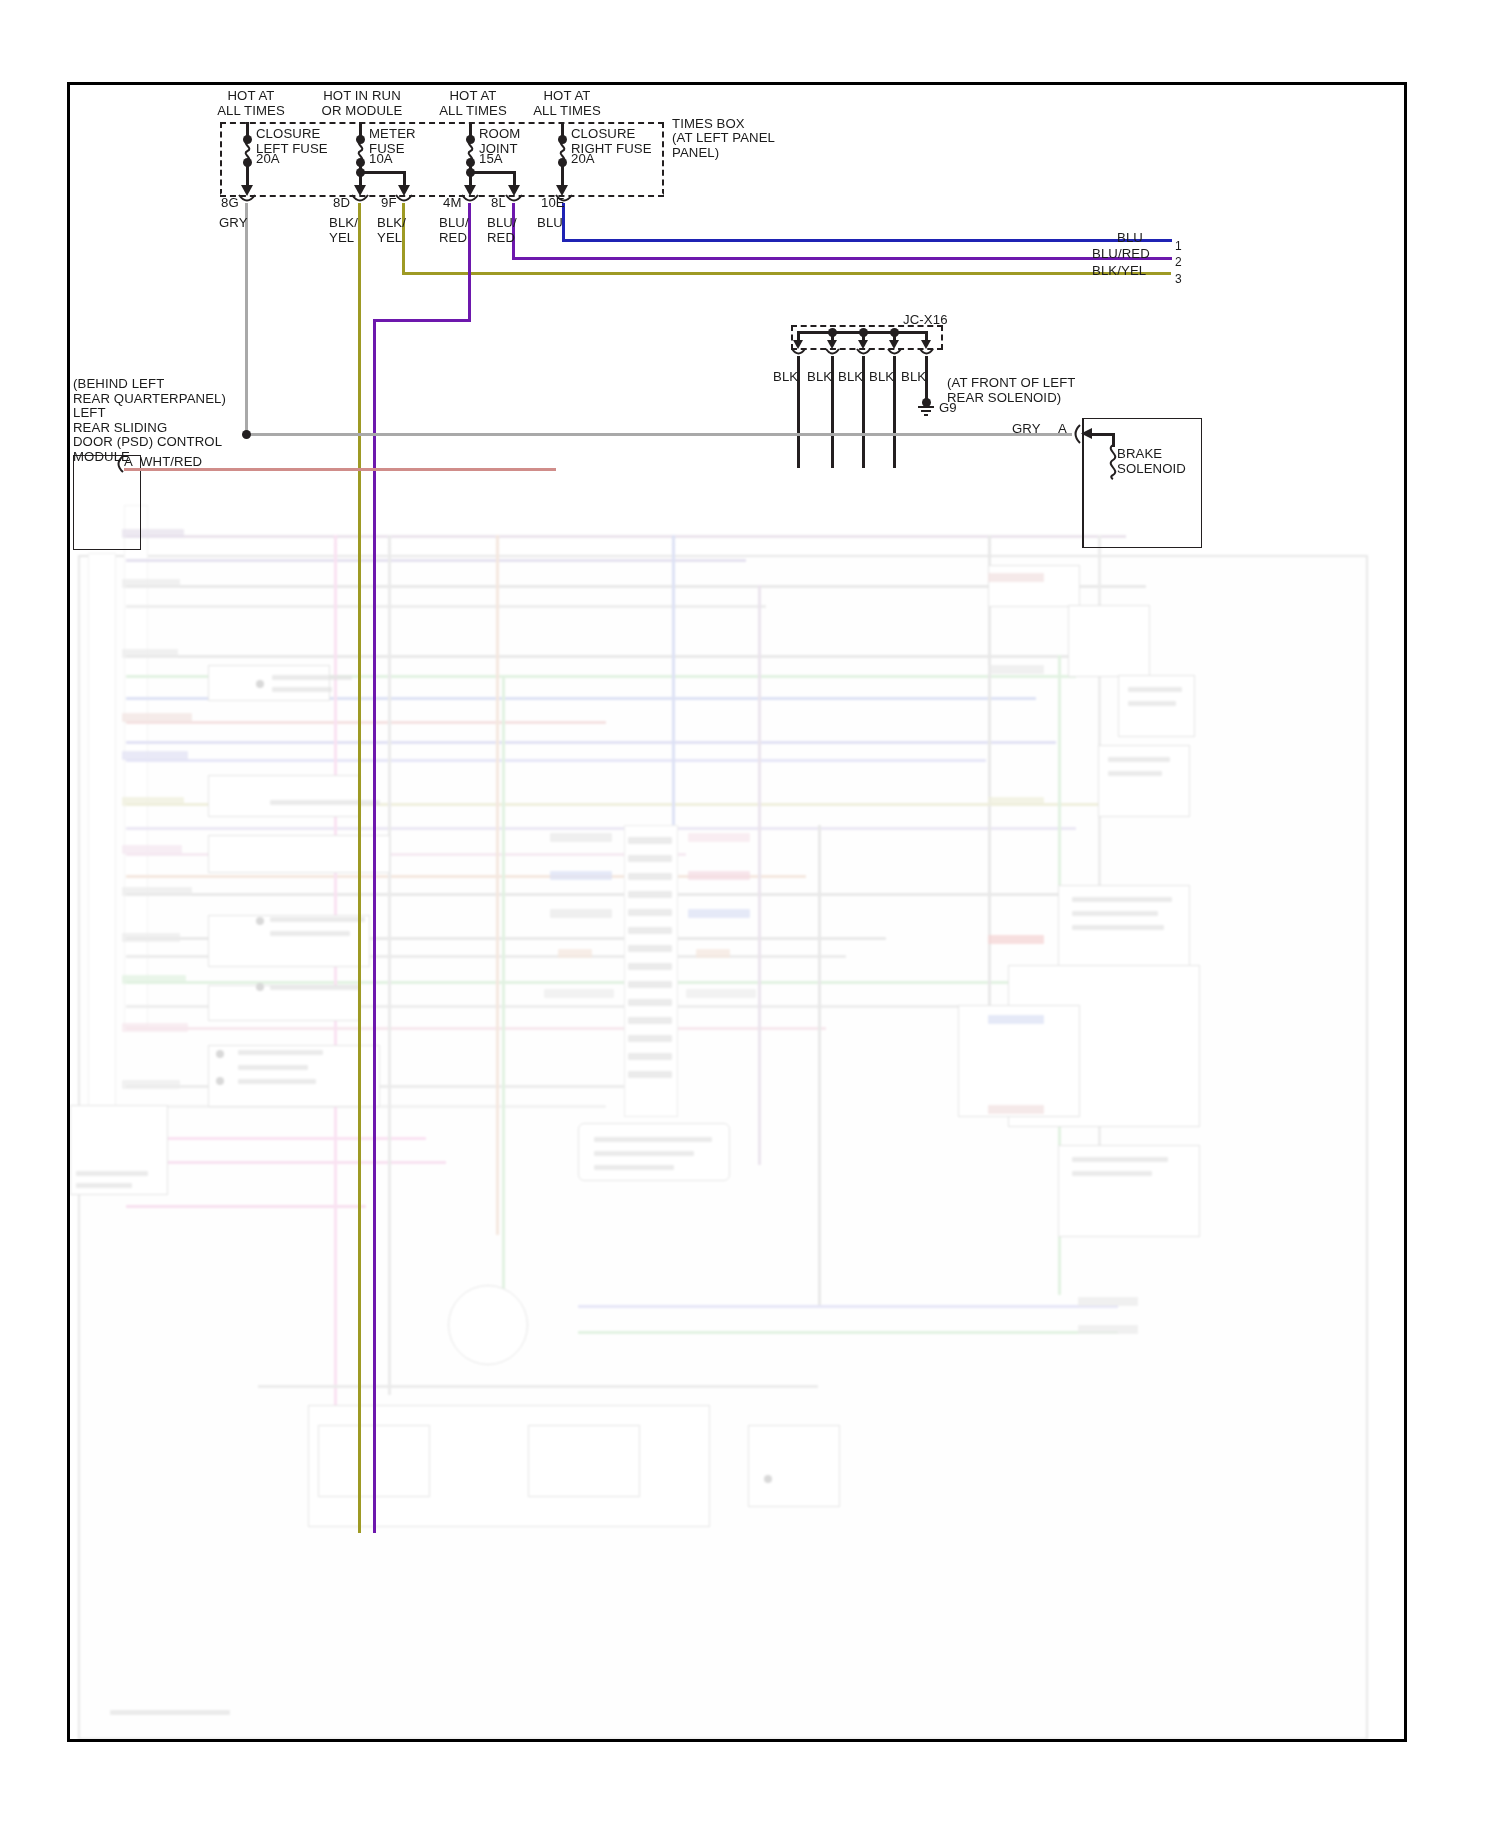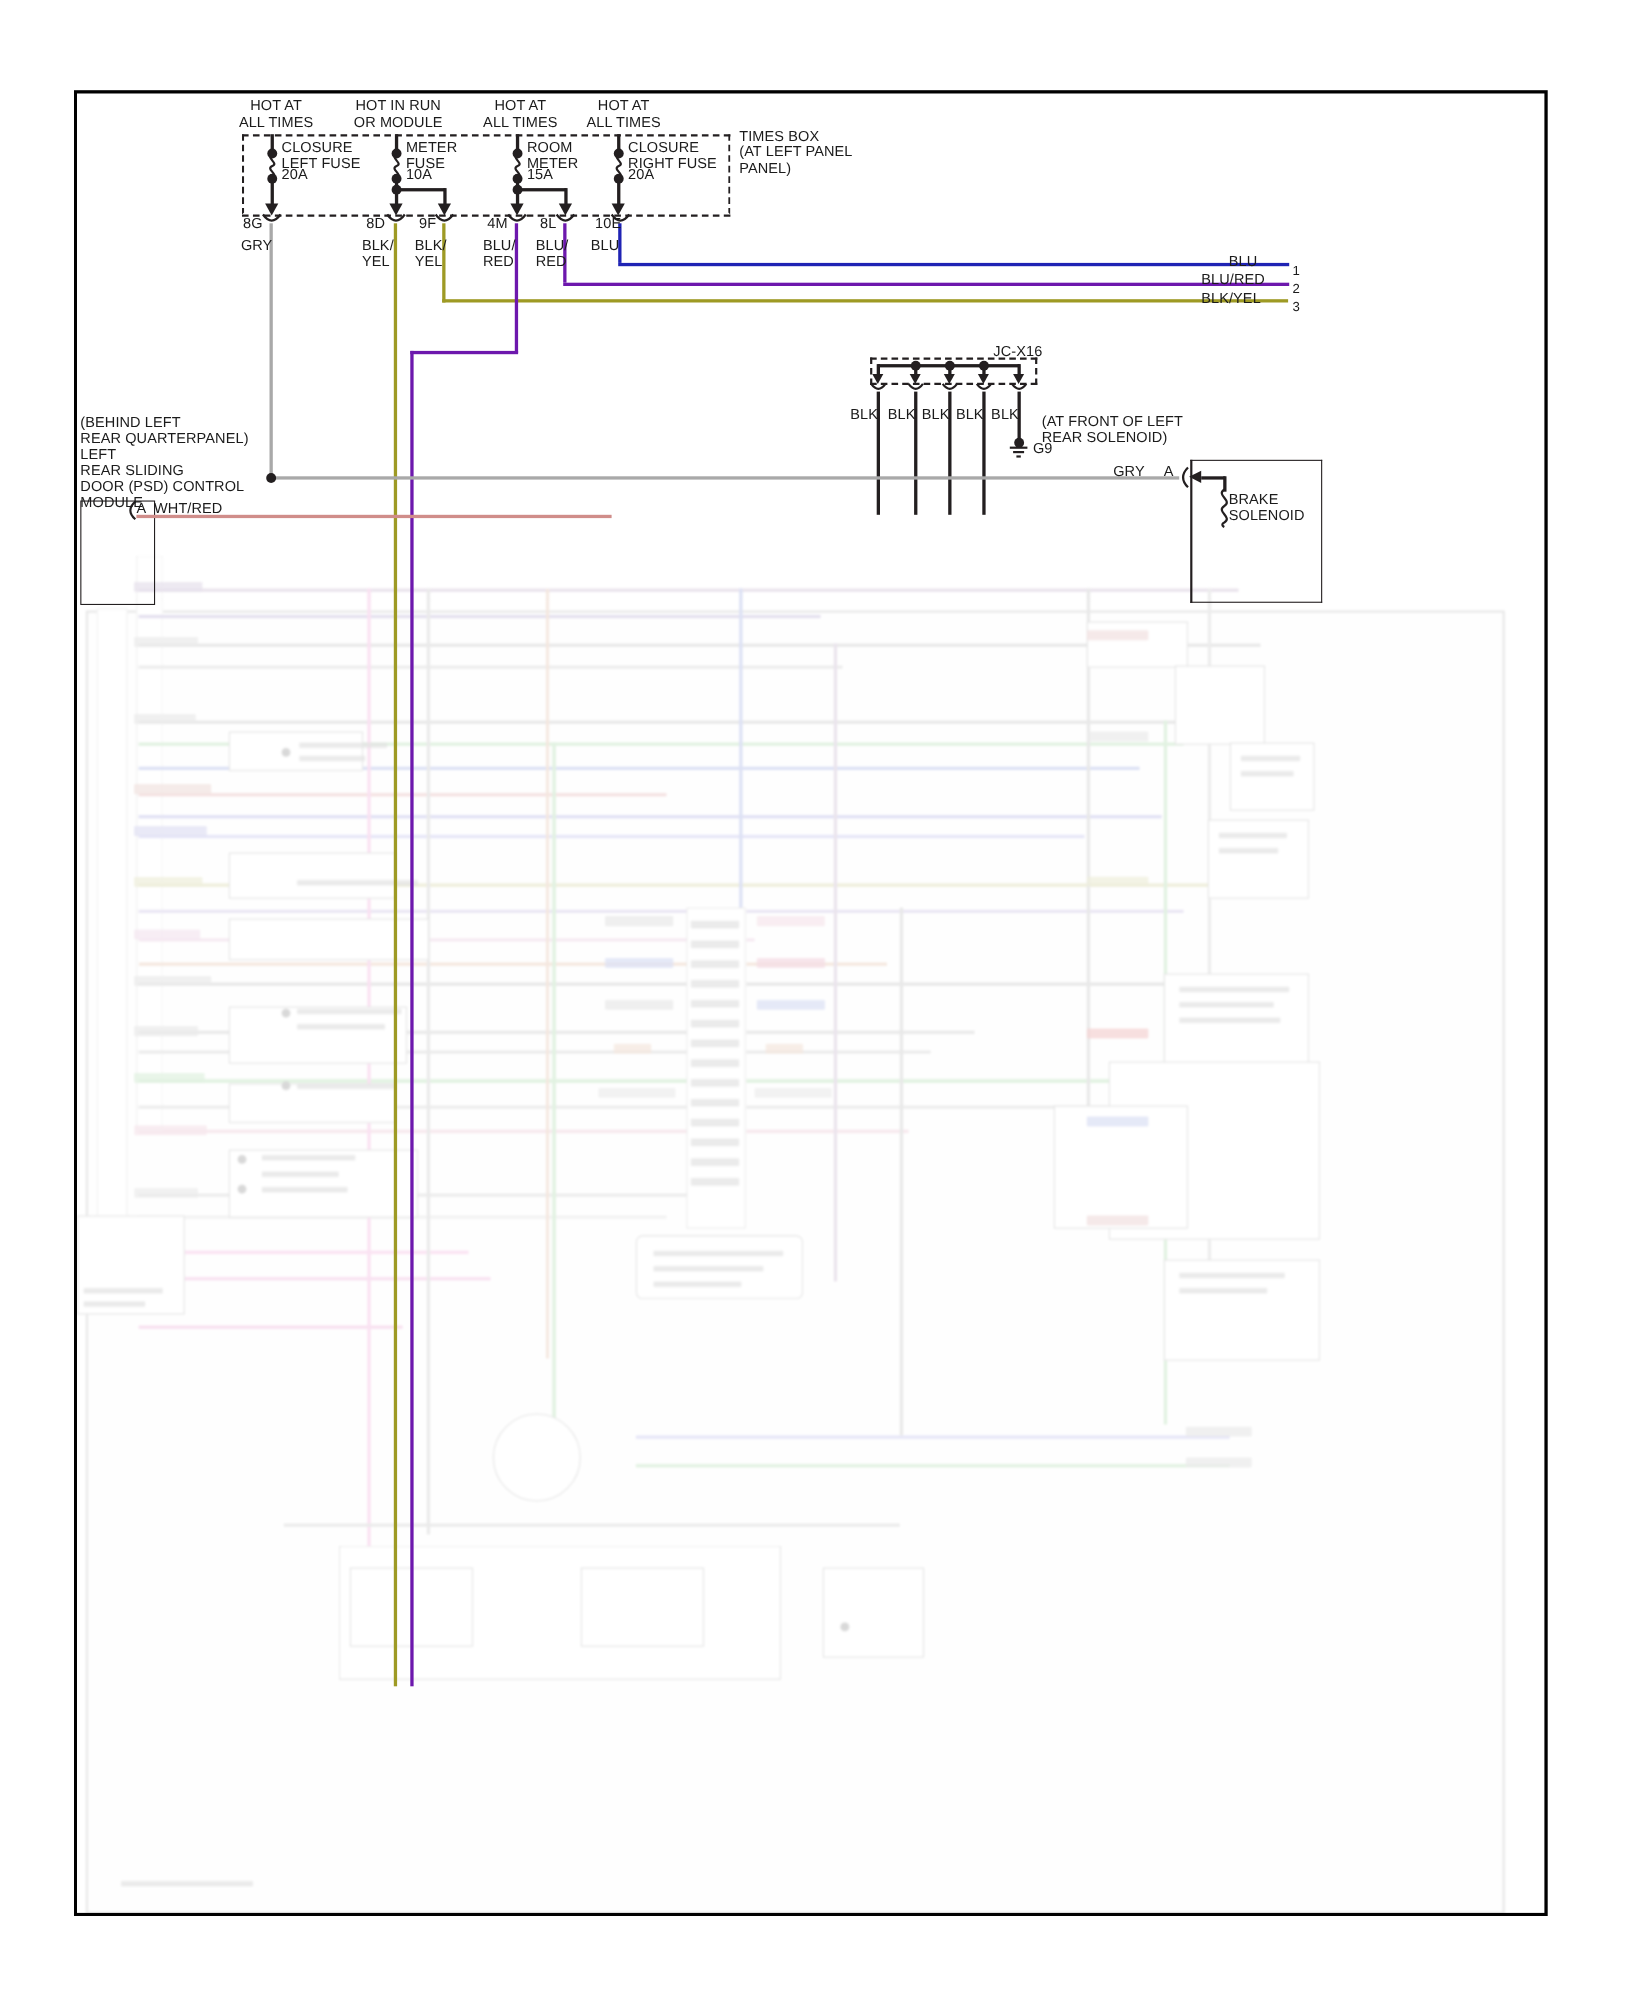--- a/index.html
+++ b/index.html
@@ -292,21 +292,21 @@
     <svg width="14" height="14">
         <path d="M7 13 L1 2 L13 2 Z" fill="#231f20"></path>
       </svg>
   </div>
   <div class="arrow" style="left:507px;top:183px;">
     <svg width="14" height="14">
         <path d="M7 13 L1 2 L13 2 Z" fill="#231f20"></path>
       </svg>
   </div>
   <div class="lbl" style="left:479px;top:127px;">ROOM
-METER</div>
+JOINT</div>
   <div class="lbl" style="left:479px;top:152px;">15A</div>
 
   <div class="w wv blk" style="left:561px;top:122px;height:18px;"></div>
   <div class="dot" style="left:558px;top:135px;"></div>
   <div class="fuse" style="left:553px;top:140px;">
     <svg width="20" height="22" viewBox="0 0 20 22">
         <path d="M9.5 0 C3 4, 16 8, 9.5 11 C3 14, 16 18, 9.5 22" stroke="#231f20" stroke-width="2" fill="none"></path>
       </svg>
   </div>
   <div class="dot" style="left:558px;top:158px;"></div>

